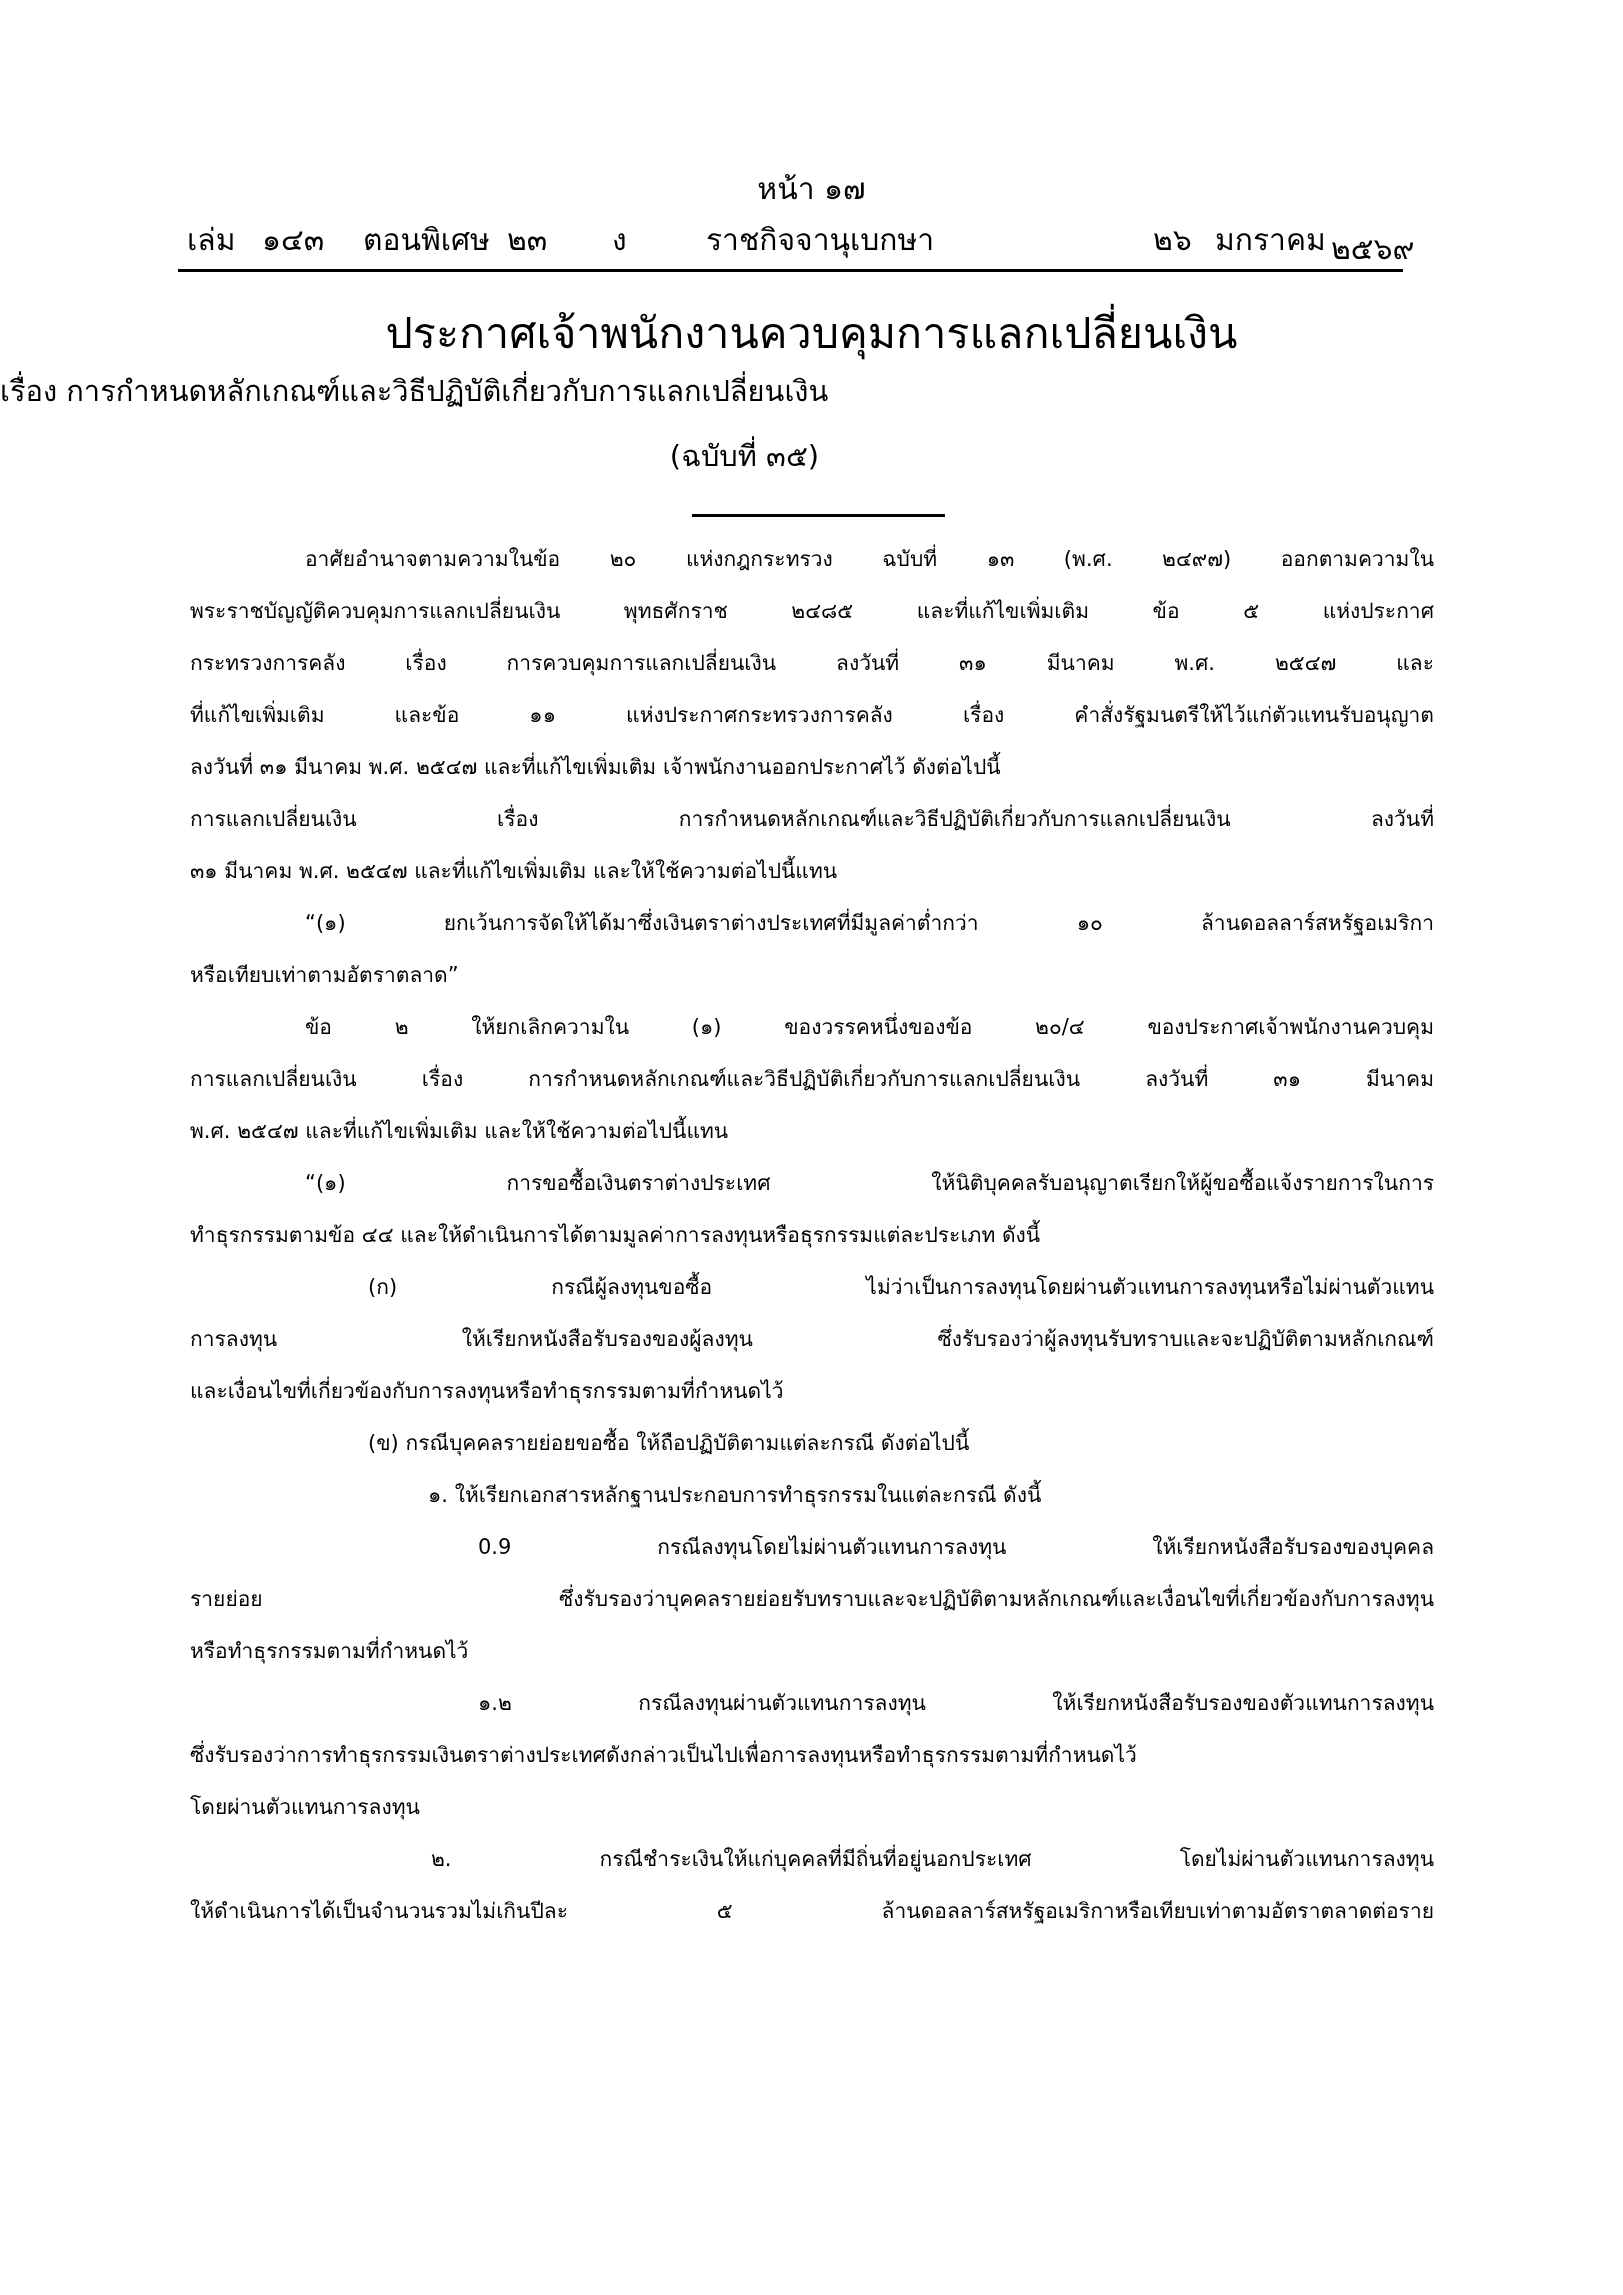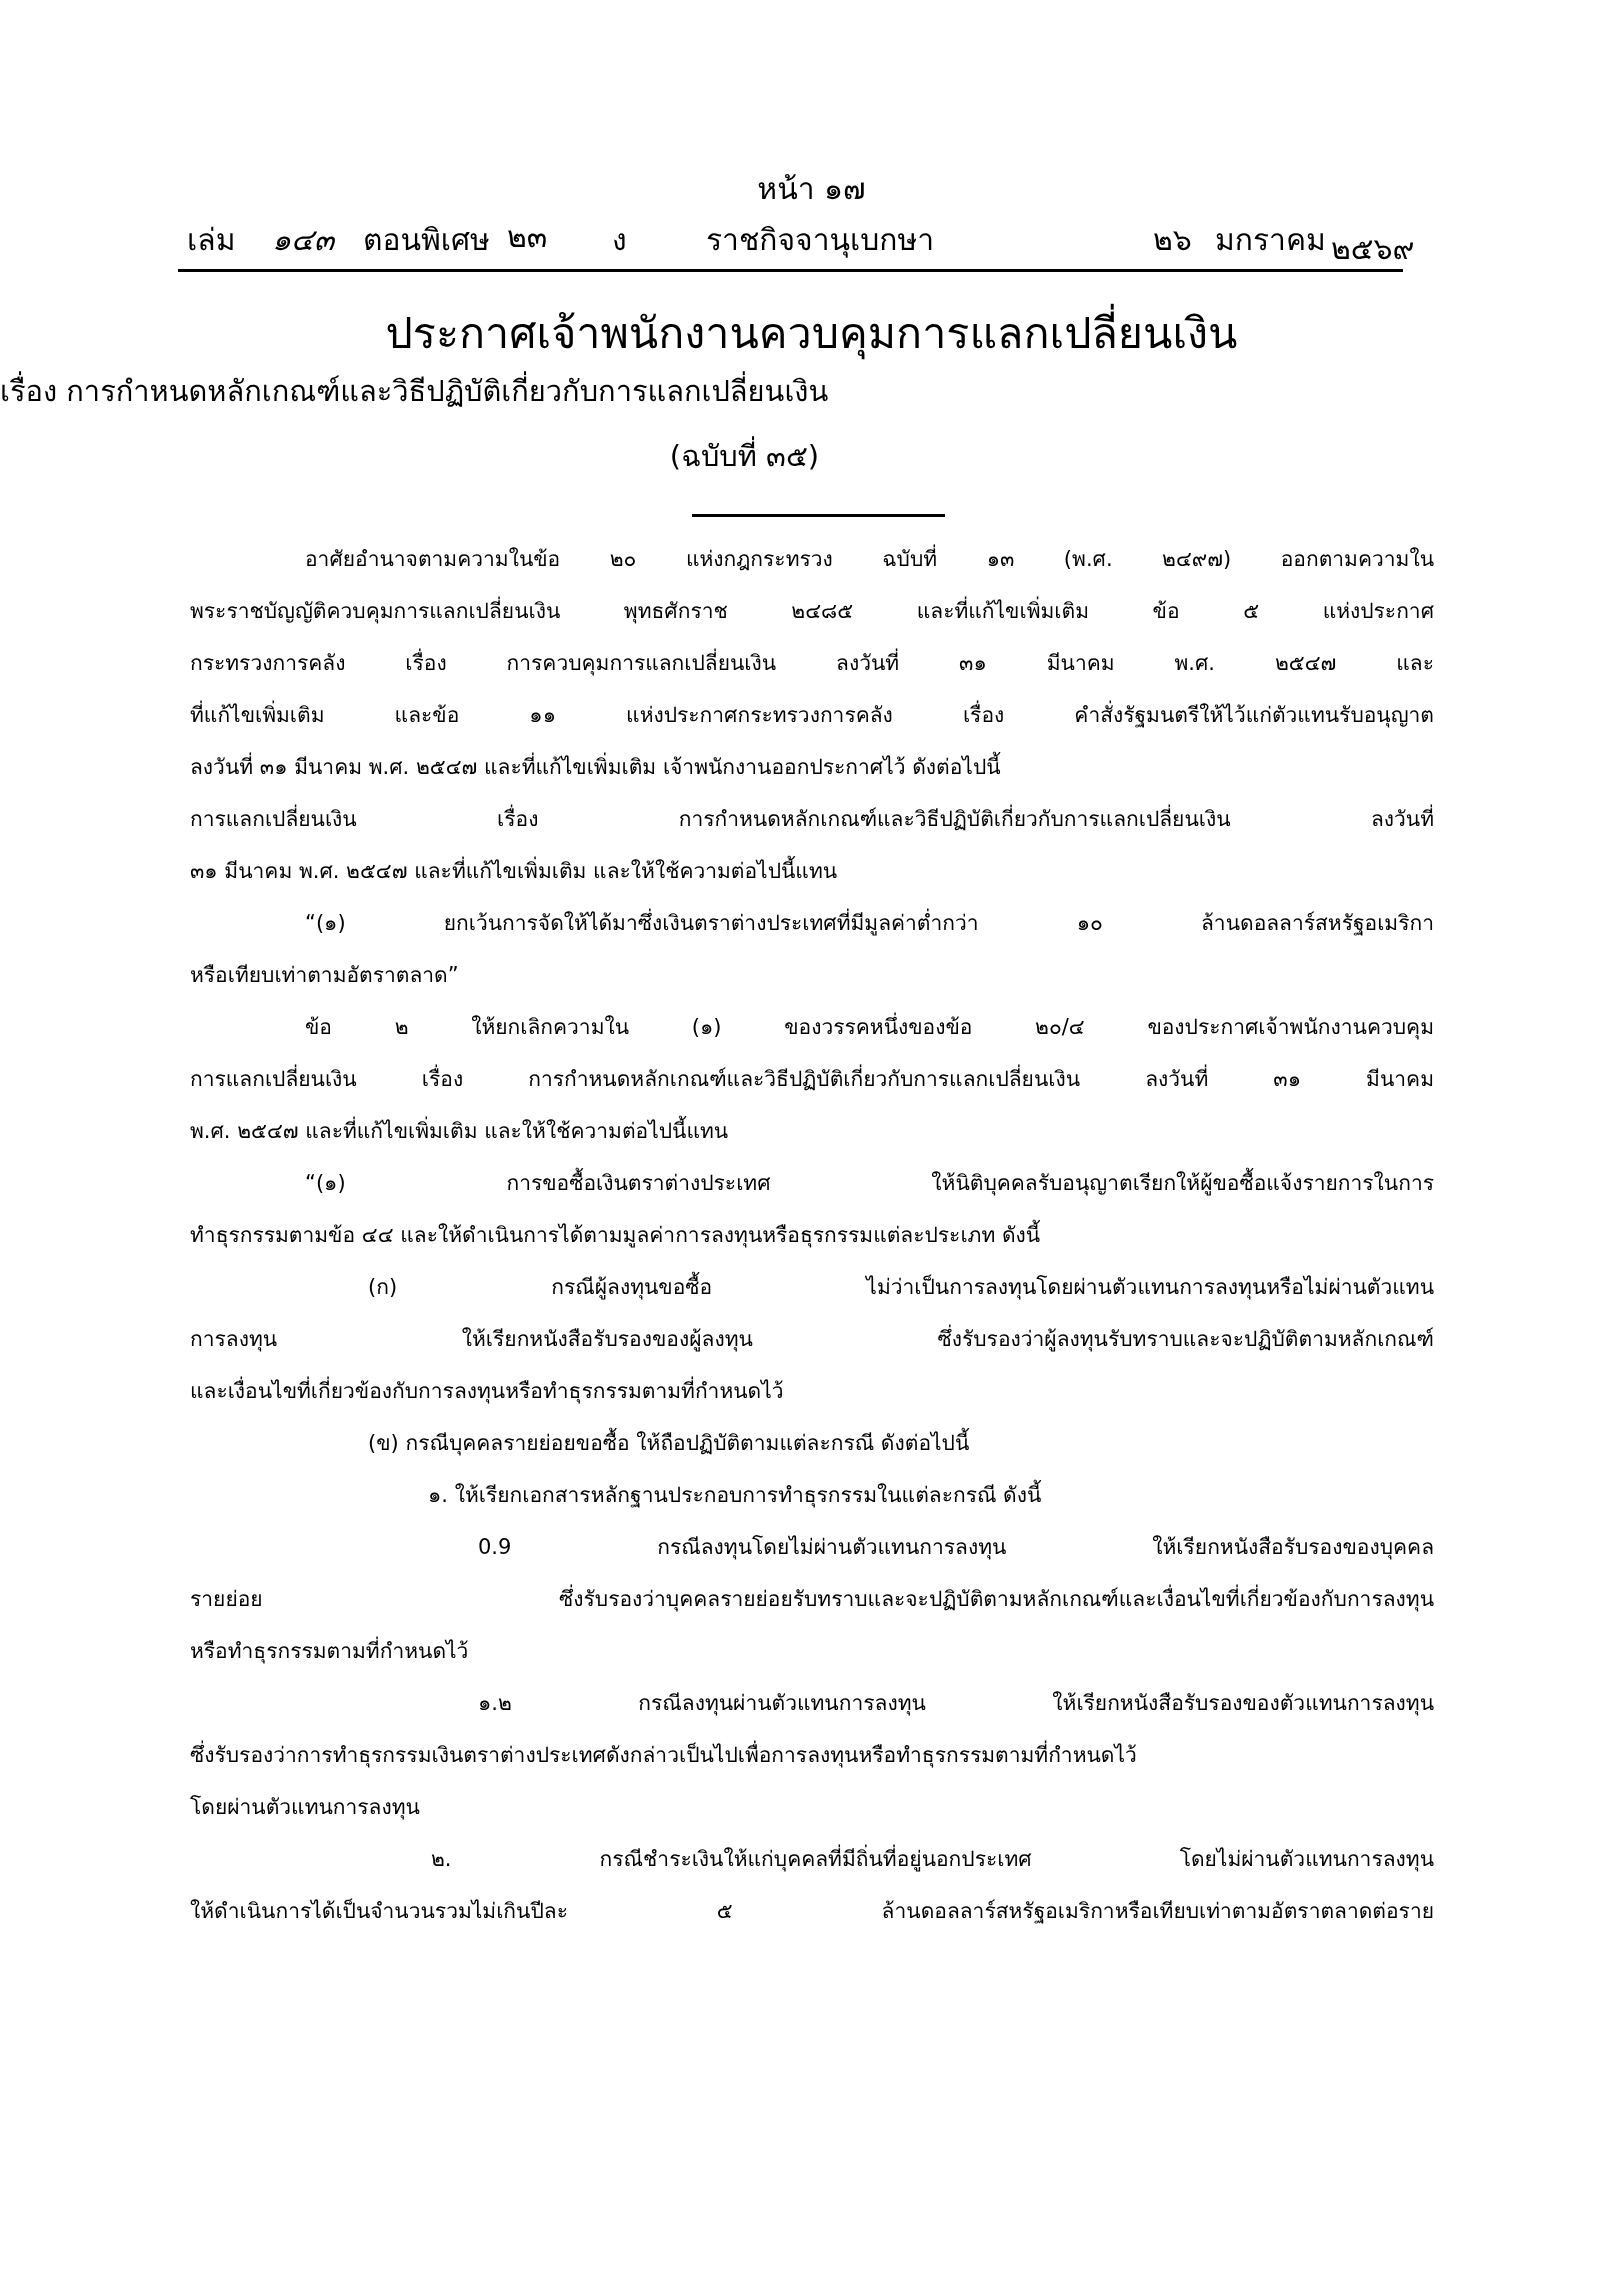--- a/index.html
+++ b/index.html
@@ -46,23 +46,23 @@
   .ind3 { padding-left: 238px; }
   .ind4 { padding-left: 288px; }
   .ind5 { padding-left: 241px; }
 </style>
 </head>
 <body>
 
 <div class="abs page-no">หน้า ๑๗</div>
 
 <div class="abs hdr" style="left:187px;">เล่ม</div>
-<div class="abs hdr" style="left:272px;font-style:italic;">๑๔๓</div>
+<div class="abs hdr" style="left:262px;">๑๔๓</div>
 <div class="abs hdr" style="left:363px;">ตอนพิเศษ</div>
-<div class="abs hdr" style="left:507px;font-family:Liberation Mono, monospace;">๒๓</div>
+<div class="abs hdr" style="left:507px;">๒๓</div>
 <div class="abs hdr" style="left:612px;">ง</div>
 <div class="abs hdr" style="left:706px;">ราชกิจจานุเบกษา</div>
 <div class="abs hdr" style="left:1153px;">๒๖</div>
 <div class="abs hdr" style="left:1215px;">มกราคม</div>
 <div class="abs hdr" style="left:1331px;margin-top:9px;">๒๕๖๙</div>
 
 <div class="rule-top"></div>
 
 <div class="abs title">ประกาศเจ้าพนักงานควบคุมการแลกเปลี่ยนเงิน</div>
 <div class="abs subtitle">เรื่อง  การกำหนดหลักเกณฑ์และวิธีปฏิบัติเกี่ยวกับการแลกเปลี่ยนเงิน</div>

